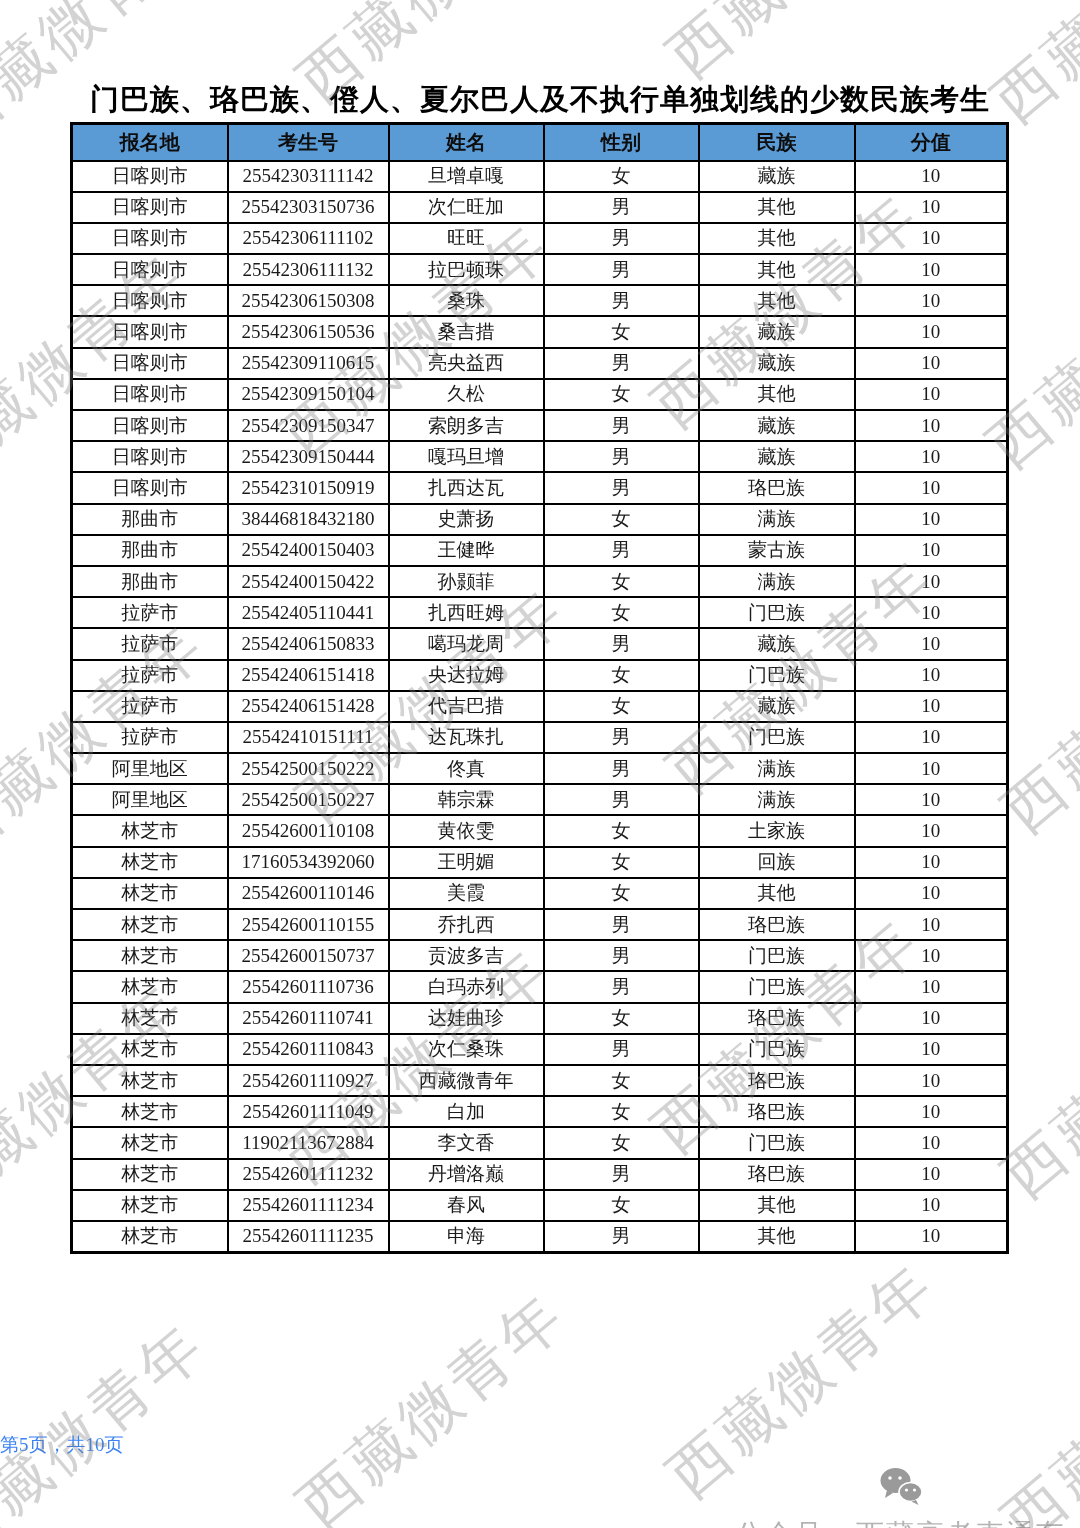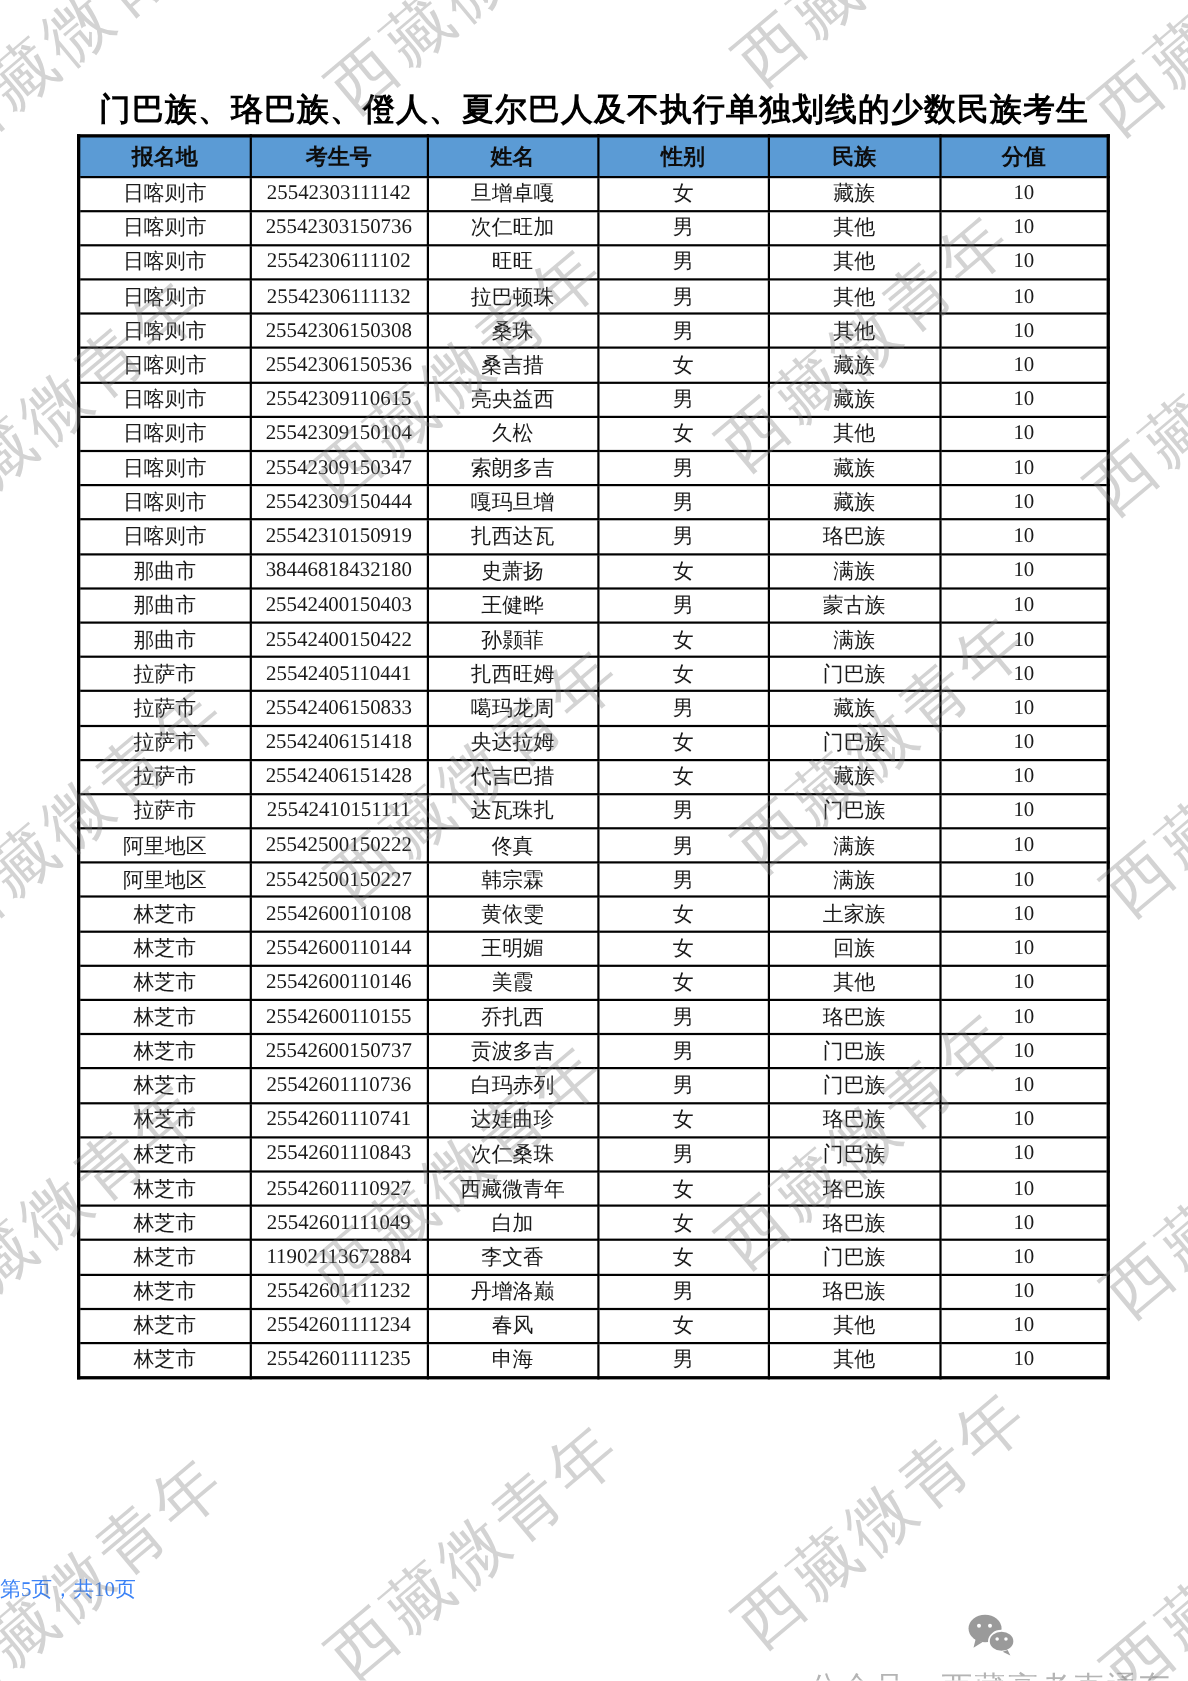--- a/index.html
+++ b/index.html
@@ -306,21 +306,21 @@
           <tr>
             <td>林芝市</td>
             <td>25542600110108</td>
             <td>黄依雯</td>
             <td>女</td>
             <td>土家族</td>
             <td>10</td>
           </tr>
           <tr>
             <td>林芝市</td>
-            <td>25542600110144</td>
+            <td>17160534392060</td>
             <td>王明媚</td>
             <td>女</td>
             <td>回族</td>
             <td>10</td>
           </tr>
           <tr>
             <td>林芝市</td>
             <td>25542600110146</td>
             <td>美霞</td>
             <td>女</td>

